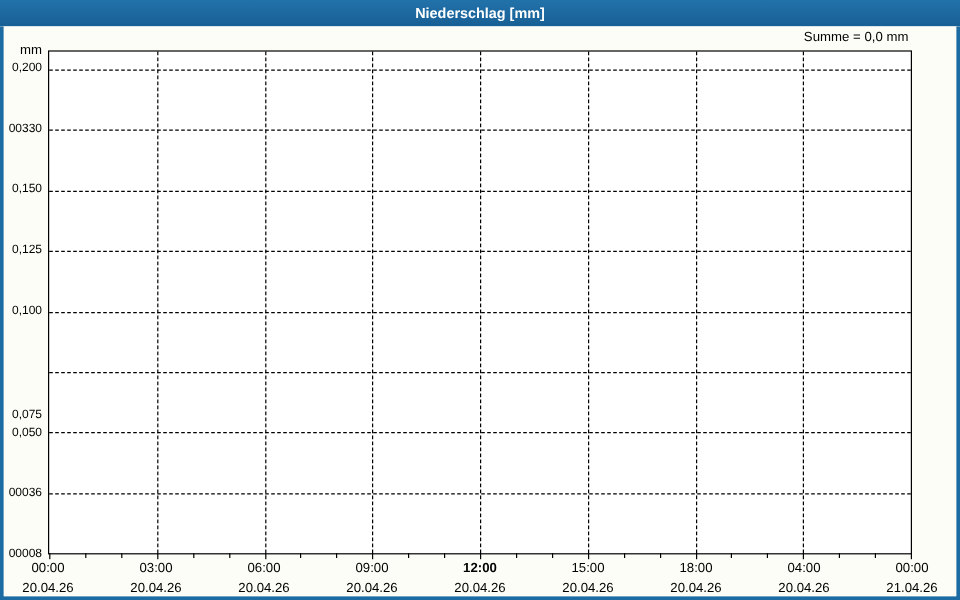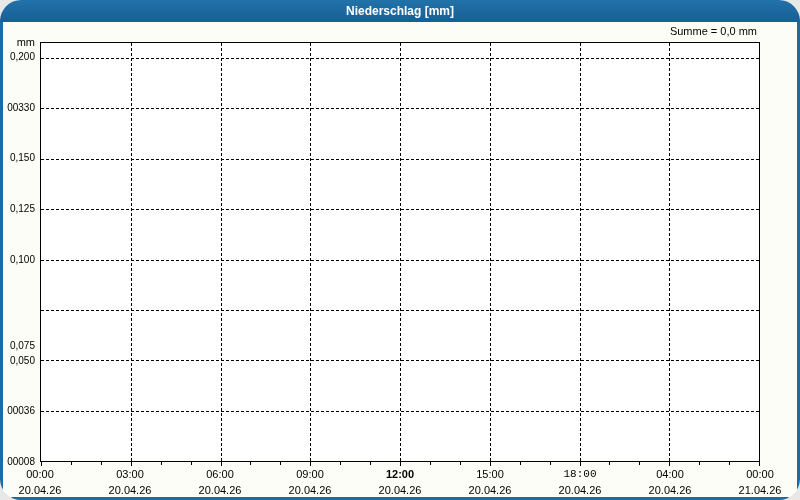--- a/index.html
+++ b/index.html
@@ -3,21 +3,20 @@
 <meta charset="utf-8">
 <style>
   html,body{margin:0;padding:0;}
   body{font-family:"Liberation Sans", sans-serif; background:#e8e8e8;}
   #window{
     position:relative;
     width:800px;height:500px;
     box-sizing:border-box;
     background:#fdfdf8;
     overflow:hidden;
-    border-radius:21px;
   }
   #titlebar{
     position:absolute;left:0;top:0;width:100%;height:22px;
     display:flex;align-items:center;justify-content:center;
     color:#ffffff;font-size:12px;font-weight:bold;
   }
   #content{
     position:absolute;left:0;top:22px;right:0;bottom:0;
     border-left:3px solid #1c6ba3;
     border-right:3px solid #1c6ba3;
@@ -130,21 +129,21 @@
         <div class="xtime" style="left: 12.5%;">03:00</div>
         <div class="xdate" style="left: 12.5%;">20.04.26</div>
         <div class="xtime" style="left: 25%;">06:00</div>
         <div class="xdate" style="left: 25%;">20.04.26</div>
         <div class="xtime" style="left: 37.5%;">09:00</div>
         <div class="xdate" style="left: 37.5%;">20.04.26</div>
         <div class="xtime" style="left: 50%; font-weight: bold;">12:00</div>
         <div class="xdate" style="left: 50%;">20.04.26</div>
         <div class="xtime" style="left: 62.5%;">15:00</div>
         <div class="xdate" style="left: 62.5%;">20.04.26</div>
-        <div class="xtime" style="left: 75%; font-family: Liberation Mono, monospace;">18:00</div>
+        <div class="xtime" style="left: 75%;">18:00</div>
         <div class="xdate" style="left: 75%;">20.04.26</div>
         <div class="xtime" style="left: 87.5%;">04:00</div>
         <div class="xdate" style="left: 87.5%;">20.04.26</div>
         <div class="xtime" style="left: 100%;">00:00</div>
         <div class="xdate" style="left: 100%;">21.04.26</div>
       </div>
   </div>
 </div>
 
 </body></html>

